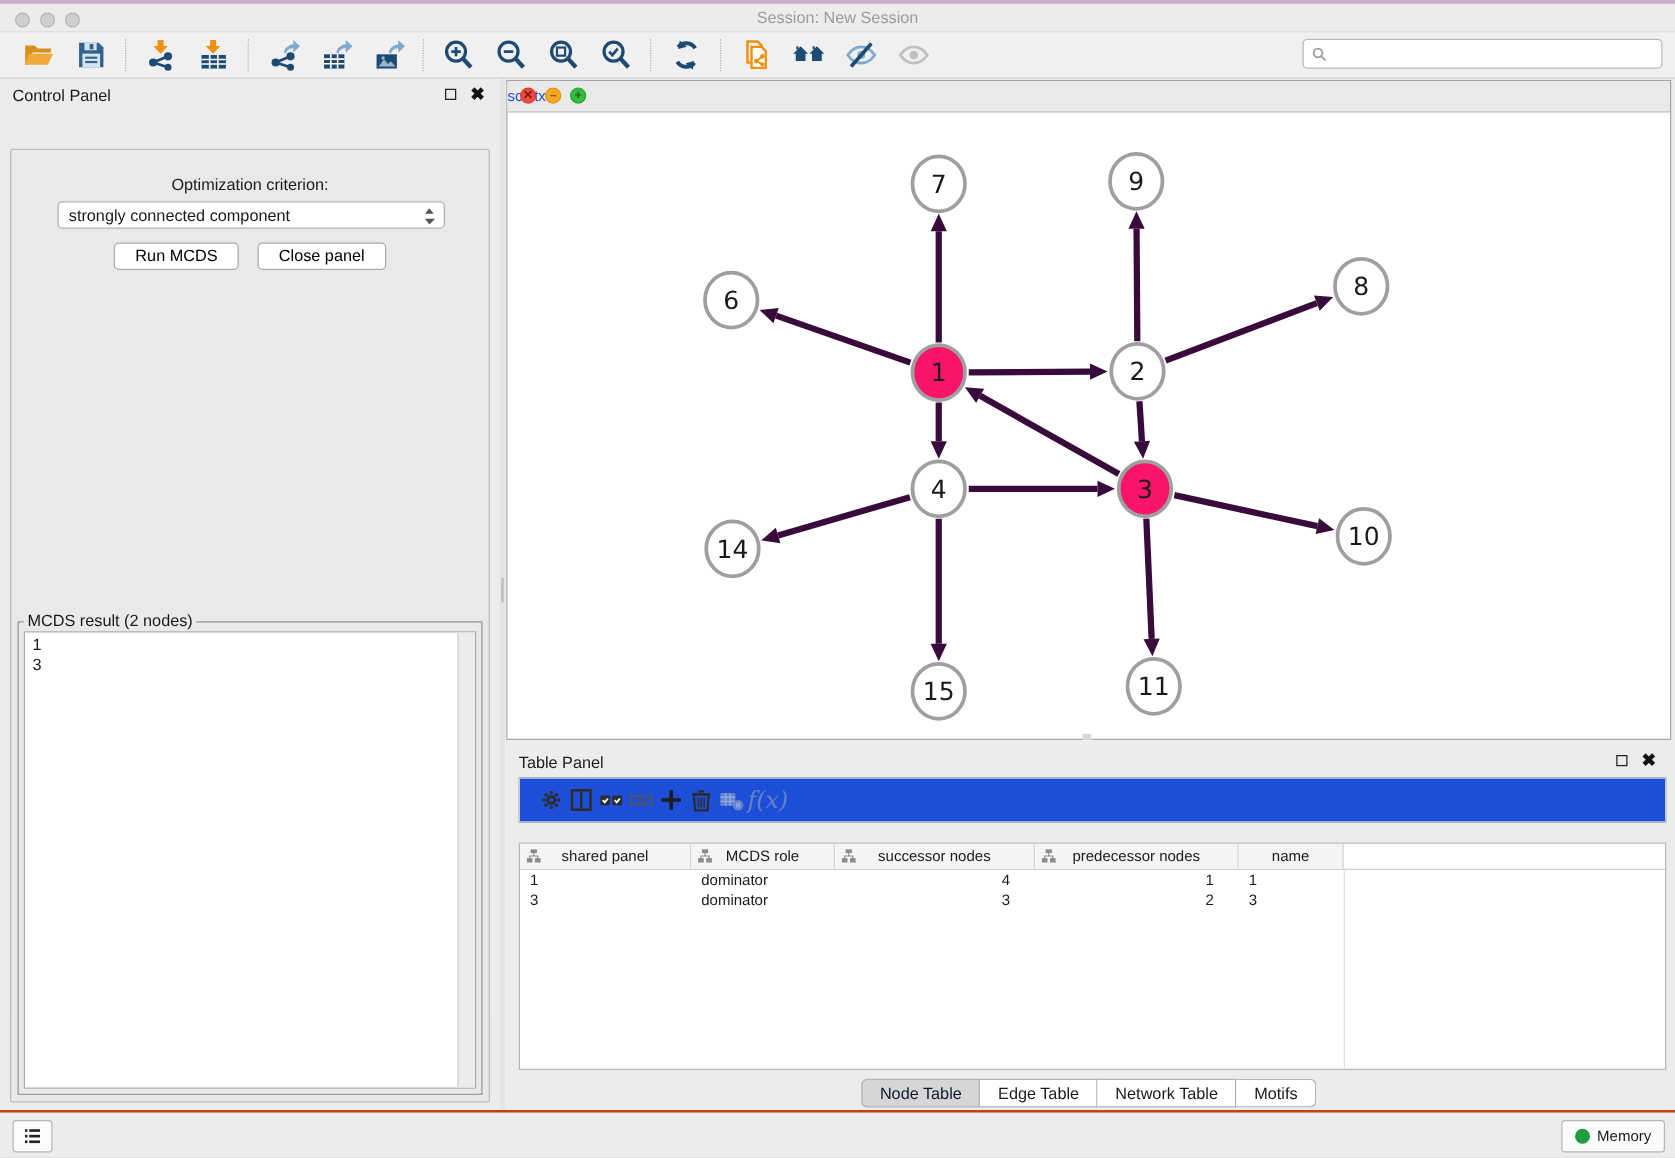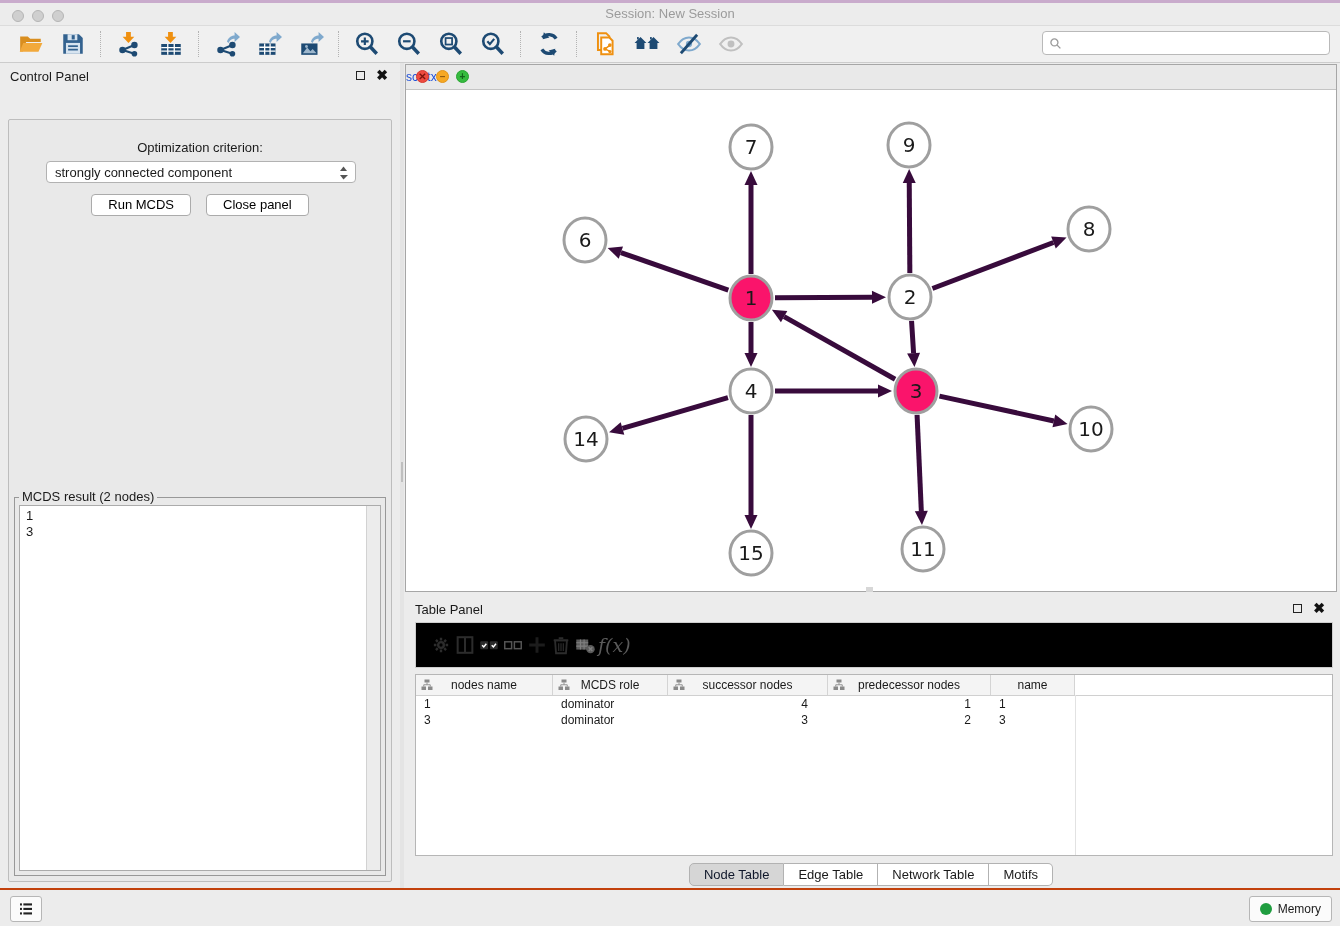--- a/index.html
+++ b/index.html
@@ -66,21 +66,21 @@
   .light{width:13px;height:13px;border-radius:50%;font-size:10px;font-weight:bold;
          text-align:center;line-height:12px;cursor:pointer;box-sizing:border-box;}
   .light.red{background:#ee4b40;border:1px solid #d63a2f;color:#7e130c;}
   .light.yellow{background:#f6a823;border:1px solid #e2951a;color:#8e5a10;}
   .light.green{background:#36bb3f;border:1px solid #28a531;color:#14641c;}
   .nw-canvas{position:absolute;left:0;top:24px;right:0;bottom:0;}
   .h-handle{position:absolute;left:460px;bottom:-1px;width:7px;height:5px;background:#d7d7d7;}
 
   
   .table-panel{position:absolute;left:405px;top:596px;width:932px;height:294px;}
-  .tp-toolbar{position:absolute;top:26px;left:10px;right:4px;height:46px;background:#000000;
+  .tp-toolbar{position:absolute;top:26px;left:10px;right:4px;height:36px;background:#1d4ed8;
               border:1px solid #cecece;display:flex;align-items:center;gap:2px;
               padding-left:14px;box-sizing:border-box;}
   .tp-tool{width:22px;height:22px;cursor:pointer;}
   .tp-tool.disabled{opacity:.5;filter:grayscale(1);cursor:default;}
   .tp-tool.fx{width:auto;font-size:19px;font-style:italic;color:#b3b3b3;
               font-family:"DejaVu Serif",serif;line-height:22px;}
   .tp-table{position:absolute;top:78px;left:10px;right:4px;height:182px;background:#fff;
             border:1px solid #b6b6b6;box-sizing:border-box;overflow:hidden;}
   .tp-head{display:flex;height:20px;background:#fff;border-bottom:1px solid #d0d0d0;}
   .tp-hcell{background:#f4f4f4;border-right:1px solid #d4d4d4;box-sizing:border-box;font-size:12px;
@@ -441,21 +441,21 @@
         <div class="tp-head">
           <div class="tp-hcell" style="width: 137px;">
             <span class="hicon"><svg viewBox="0 0 24 24" width="12" height="12">
                 <g fill="#8a8a8a">
                   <rect x="7" y="1" width="10" height="6"></rect>
                   <rect x="1" y="15" width="9" height="7"></rect>
                   <rect x="14" y="15" width="9" height="7"></rect>
                 </g>
                 <path d="M12 7v4.5M5.5 15v-3.5h13V15" stroke="#8a8a8a" stroke-width="1.8" fill="none"></path>
               </svg></span>
-            <span>nodes name</span>
+            <span>shared panel</span>
           </div>
           <div class="tp-hcell" style="width: 115px;">
             <span class="hicon"><svg viewBox="0 0 24 24" width="12" height="12">
                 <g fill="#8a8a8a">
                   <rect x="7" y="1" width="10" height="6"></rect>
                   <rect x="1" y="15" width="9" height="7"></rect>
                   <rect x="14" y="15" width="9" height="7"></rect>
                 </g>
                 <path d="M12 7v4.5M5.5 15v-3.5h13V15" stroke="#8a8a8a" stroke-width="1.8" fill="none"></path>
               </svg></span>

